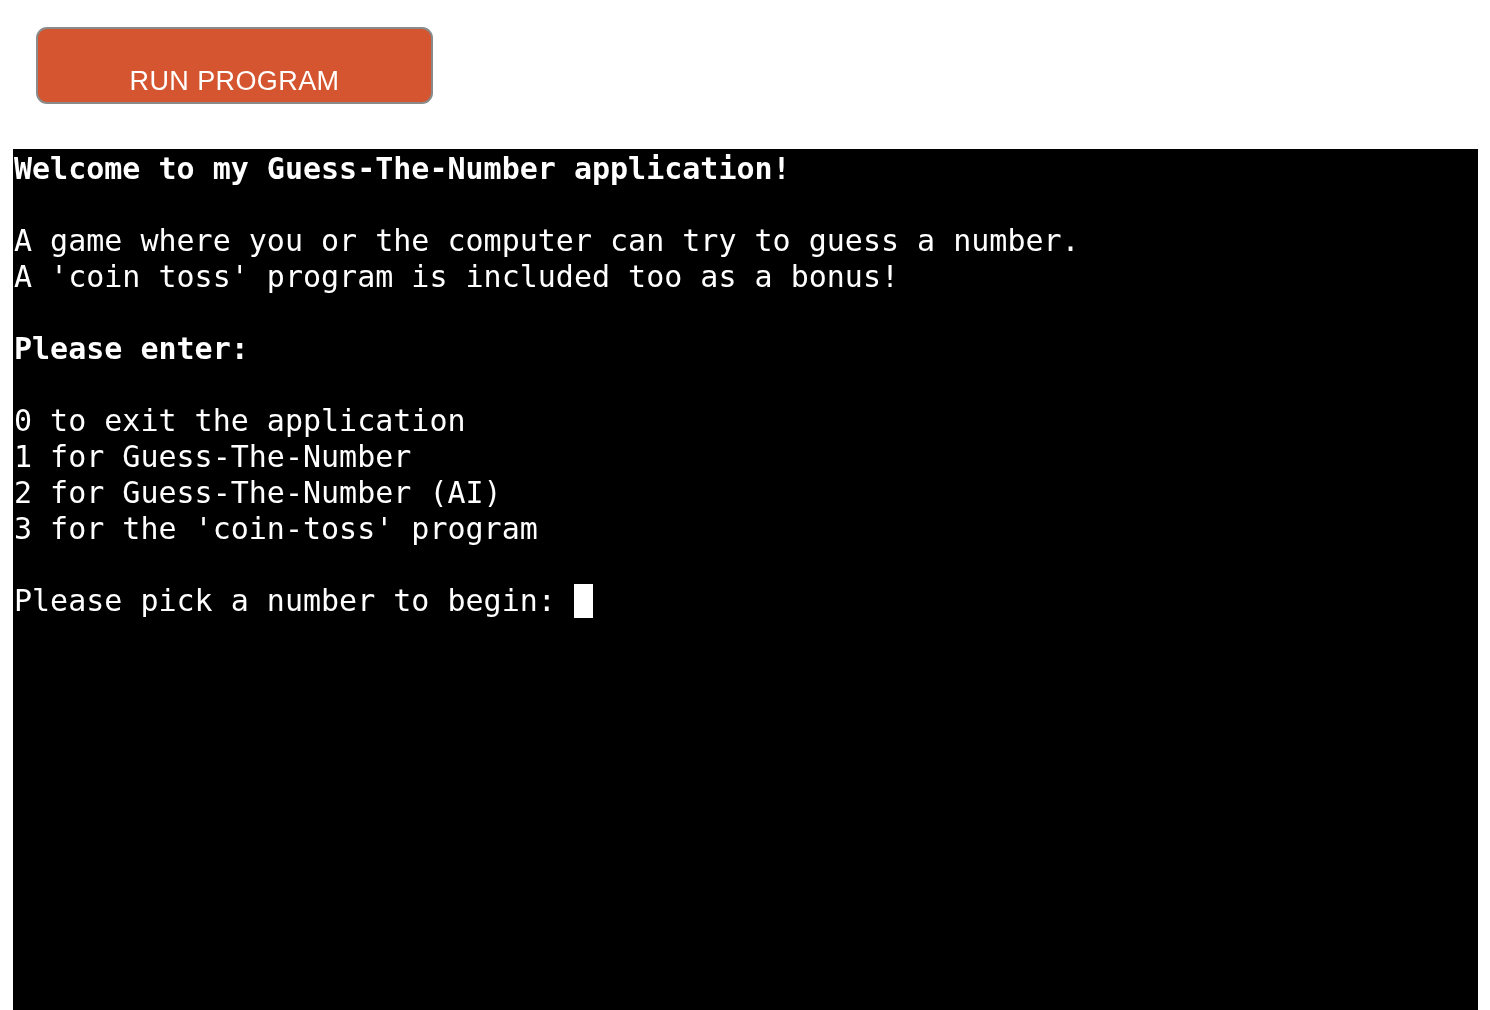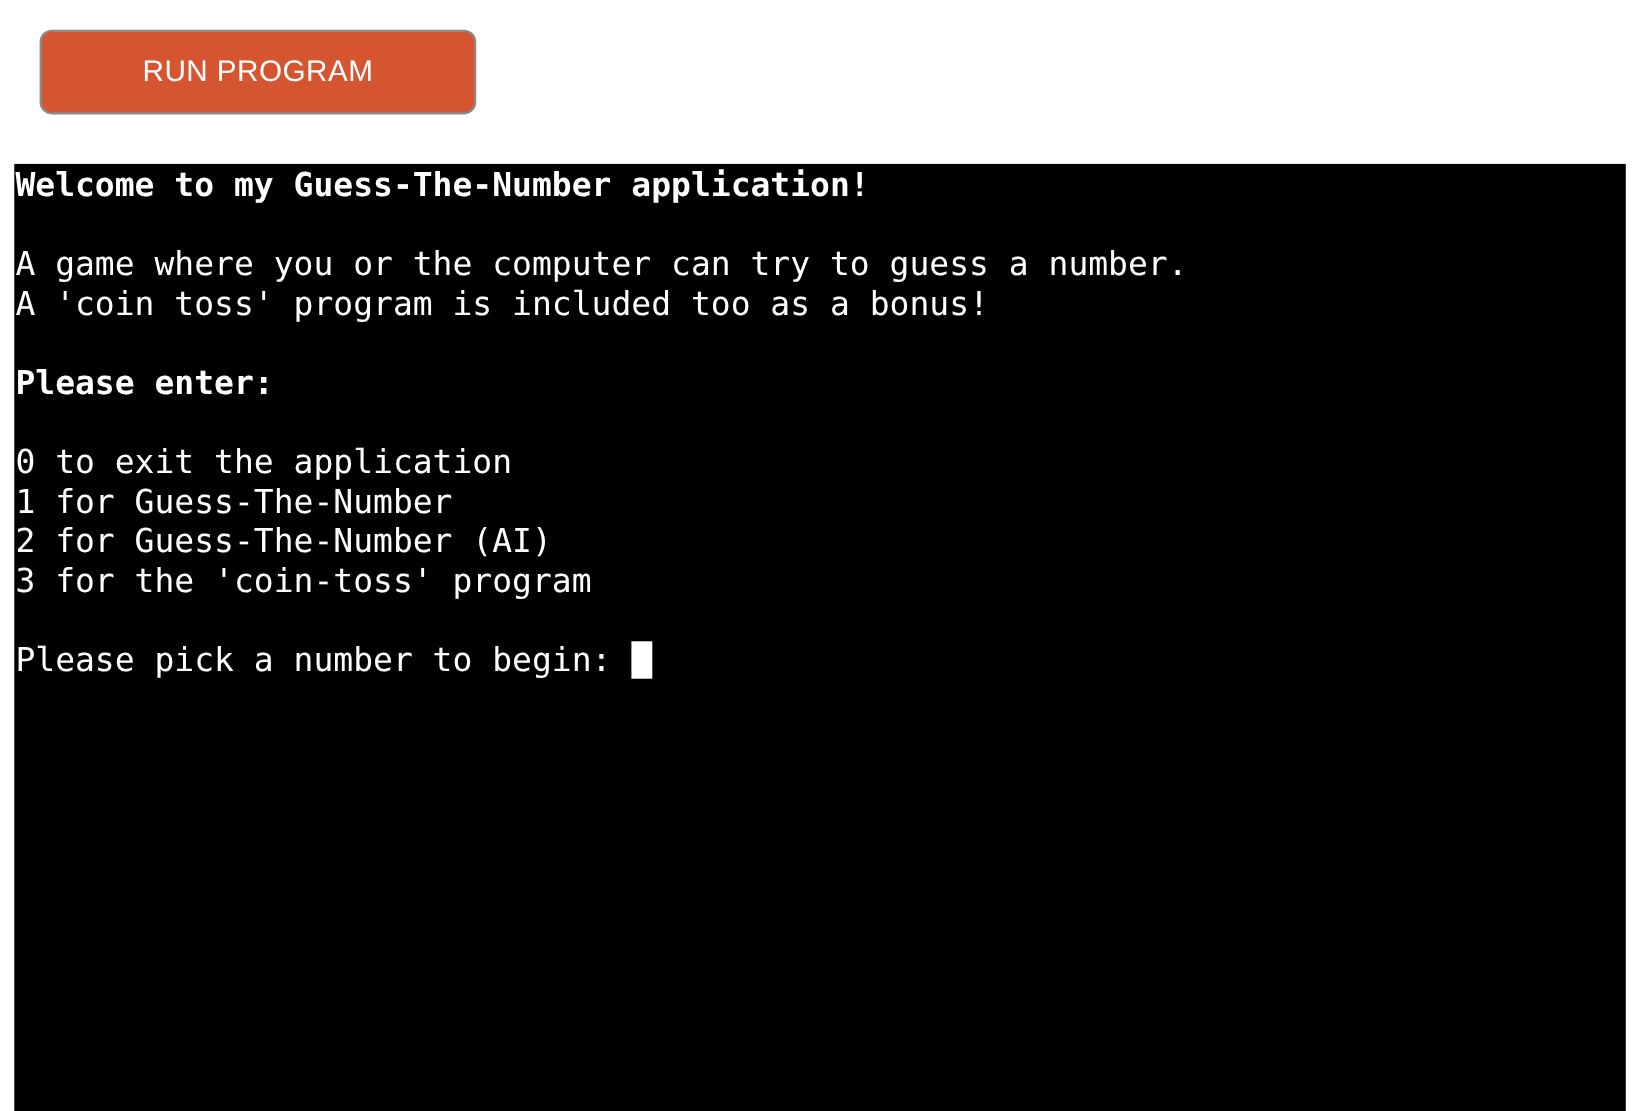--- a/index.html
+++ b/index.html
@@ -33,21 +33,21 @@
     border: 2px solid #8a8a8a;
     border-radius: 11px;
     color: #ffffff;
     font-family: "Liberation Sans", sans-serif;
     font-size: 27px;
     font-weight: 400;
     letter-spacing: 0.4px;
     line-height: 73px;
     text-align: center;
     cursor: pointer;
-    padding: 0;
+    padding: 16px;
     white-space: nowrap;
     overflow: hidden;
   }
 
   
   #terminal {
     position: absolute;
     left: 13px;
     top: 126px;
     width: 1465px;

